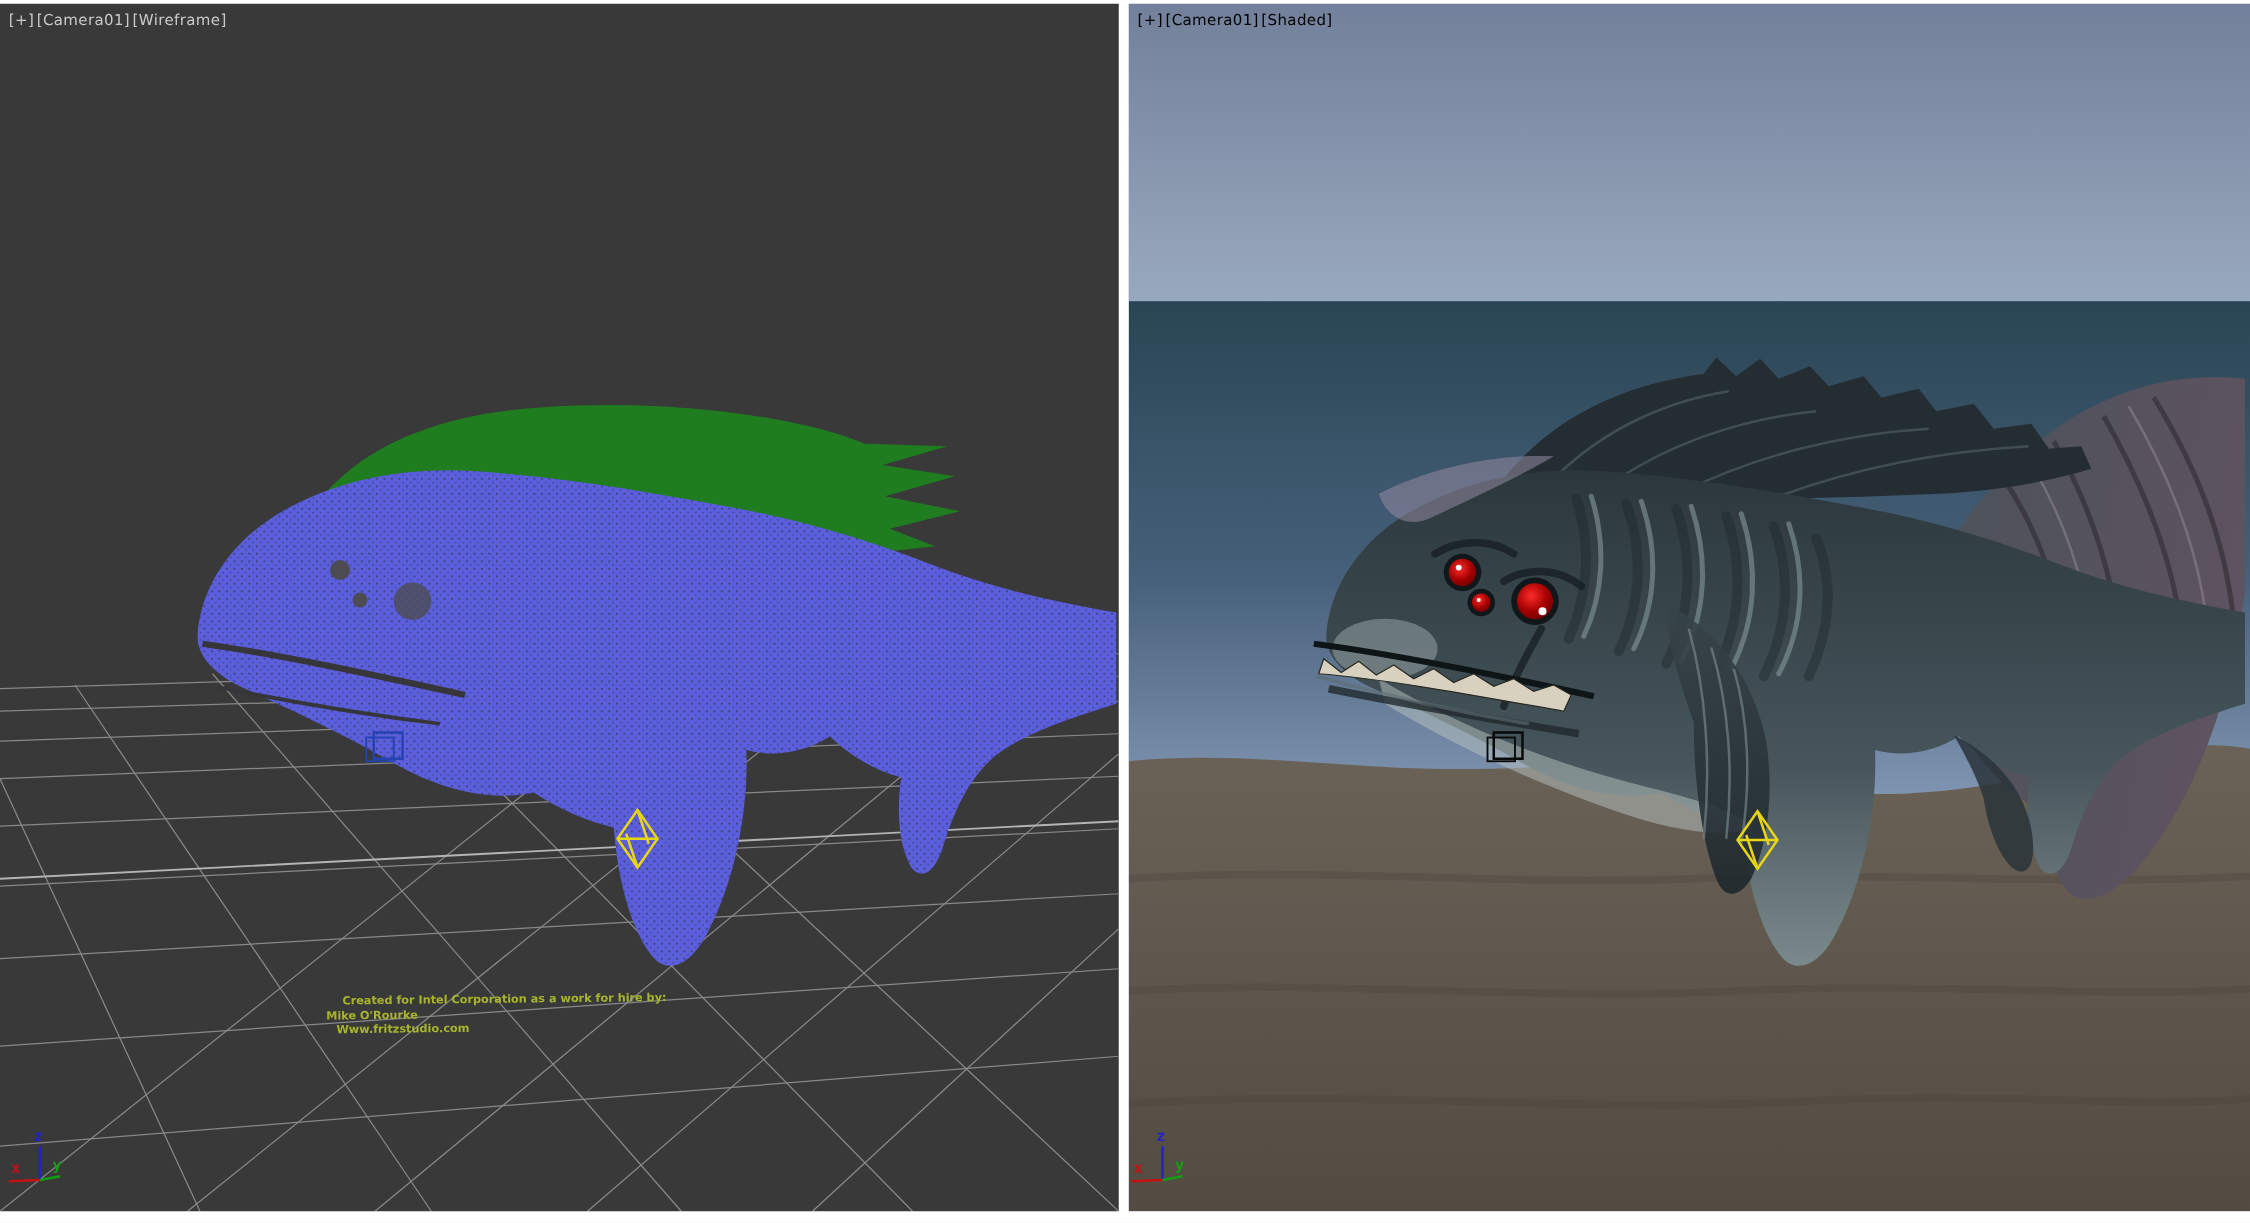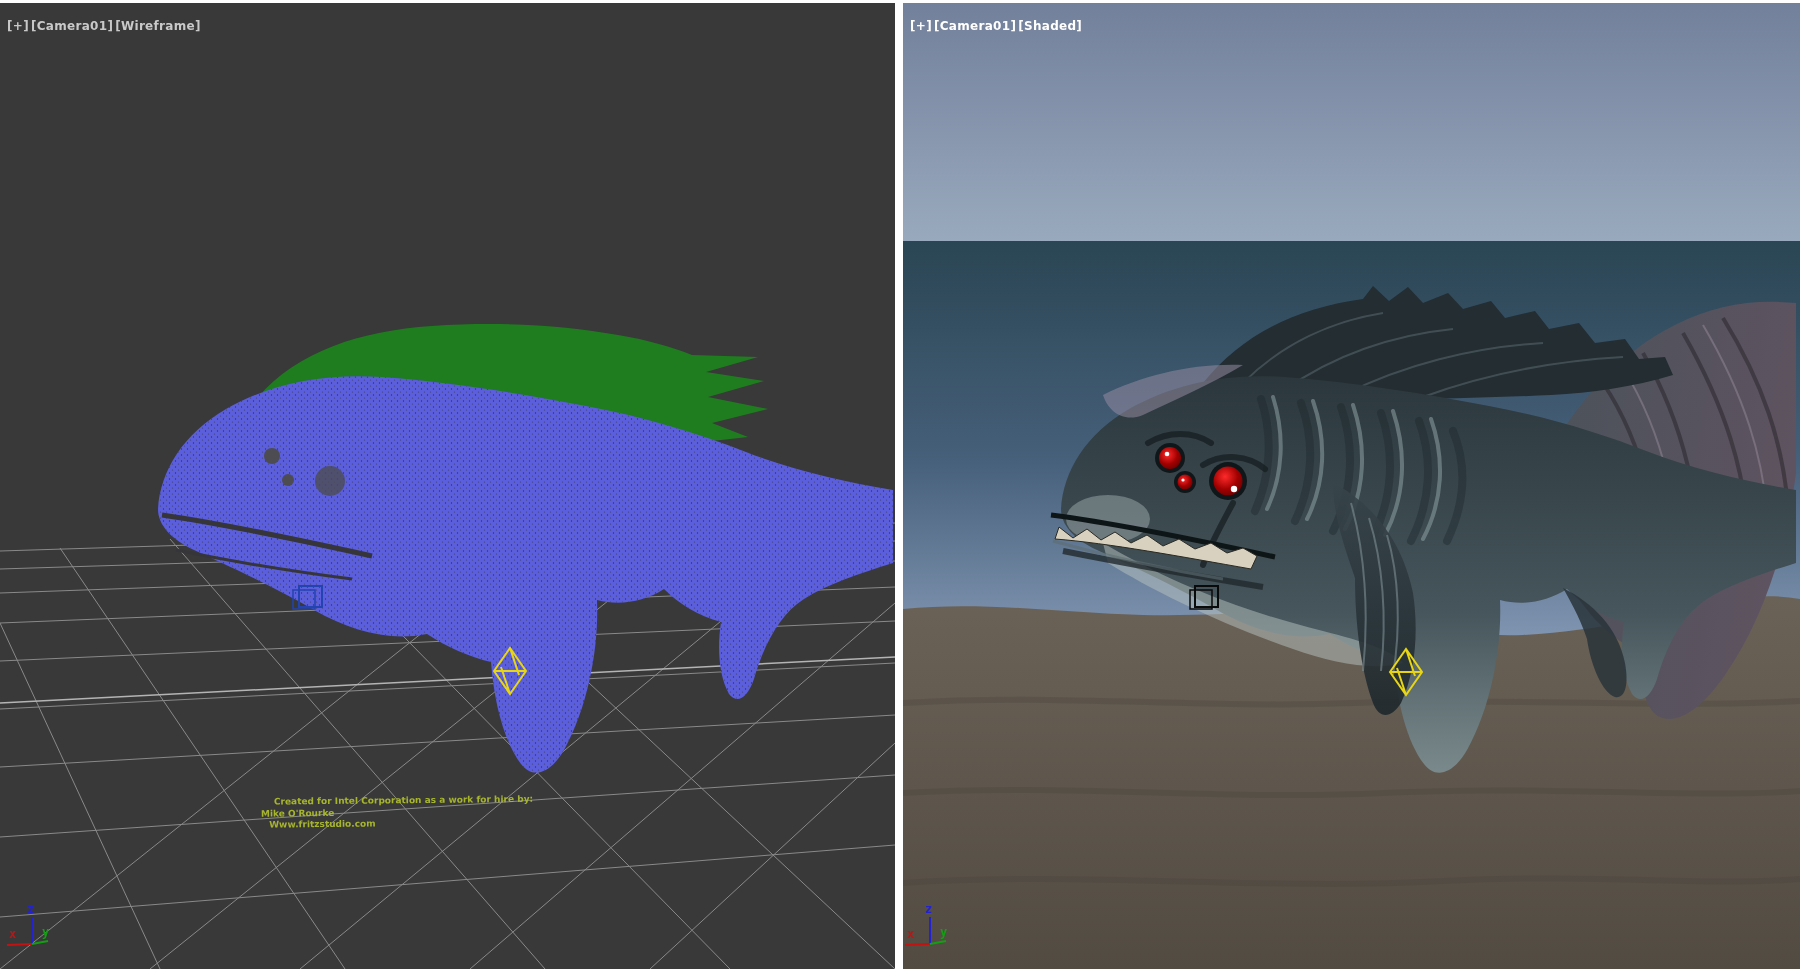--- a/index.html
+++ b/index.html
@@ -2,24 +2,24 @@
 <html><head>
 <meta charset="utf-8">
 <style>
   html,body{margin:0;padding:0;background:#f0f0f0;width:1800px;height:978px;overflow:hidden;
     font-family:"Liberation Sans",sans-serif;}
   .frame{position:absolute;left:0;top:0;width:1800px;height:978px;background:#ffffff;}
   .viewport{position:absolute;top:3px;height:966px;overflow:hidden;}
   #vp-left{left:0;width:895px;background:#393939;}
   #vp-right{left:903px;width:897px;background:#72809b;}
   .vp-svg{position:absolute;left:0;top:0;}
-  .vp-label{position:absolute;left:7px;top:16px;font-size:12px;letter-spacing:0.3px;
-    font-family:"DejaVu Sans",sans-serif;user-select:none;z-index:5;font-weight:bold;}
+  .vp-label{position:absolute;left:7px;top:6px;font-size:12px;letter-spacing:0.3px;
+    font-family:"DejaVu Sans",sans-serif;user-select:none;z-index:5;}
   #vp-left .vp-label{color:#c9c9c9;}
-  #vp-right .vp-label{color:#ffffff;}
+  #vp-right .vp-label{color:#000000;}
   .vp-label span{margin-right:2px;cursor:pointer;}
   .credit{position:absolute;width:320px;font-family:"DejaVu Sans",sans-serif;
     font-size:9px;font-weight:bold;line-height:11.5px;transform:rotate(-0.6deg);z-index:4;}
   #credit-left{left:261px;top:792px;color:#a6b52c;}
   .credit .l1{margin-left:13px;}
   .credit .l3{margin-left:8px;}
 </style>
 </head>
 <body>
 

